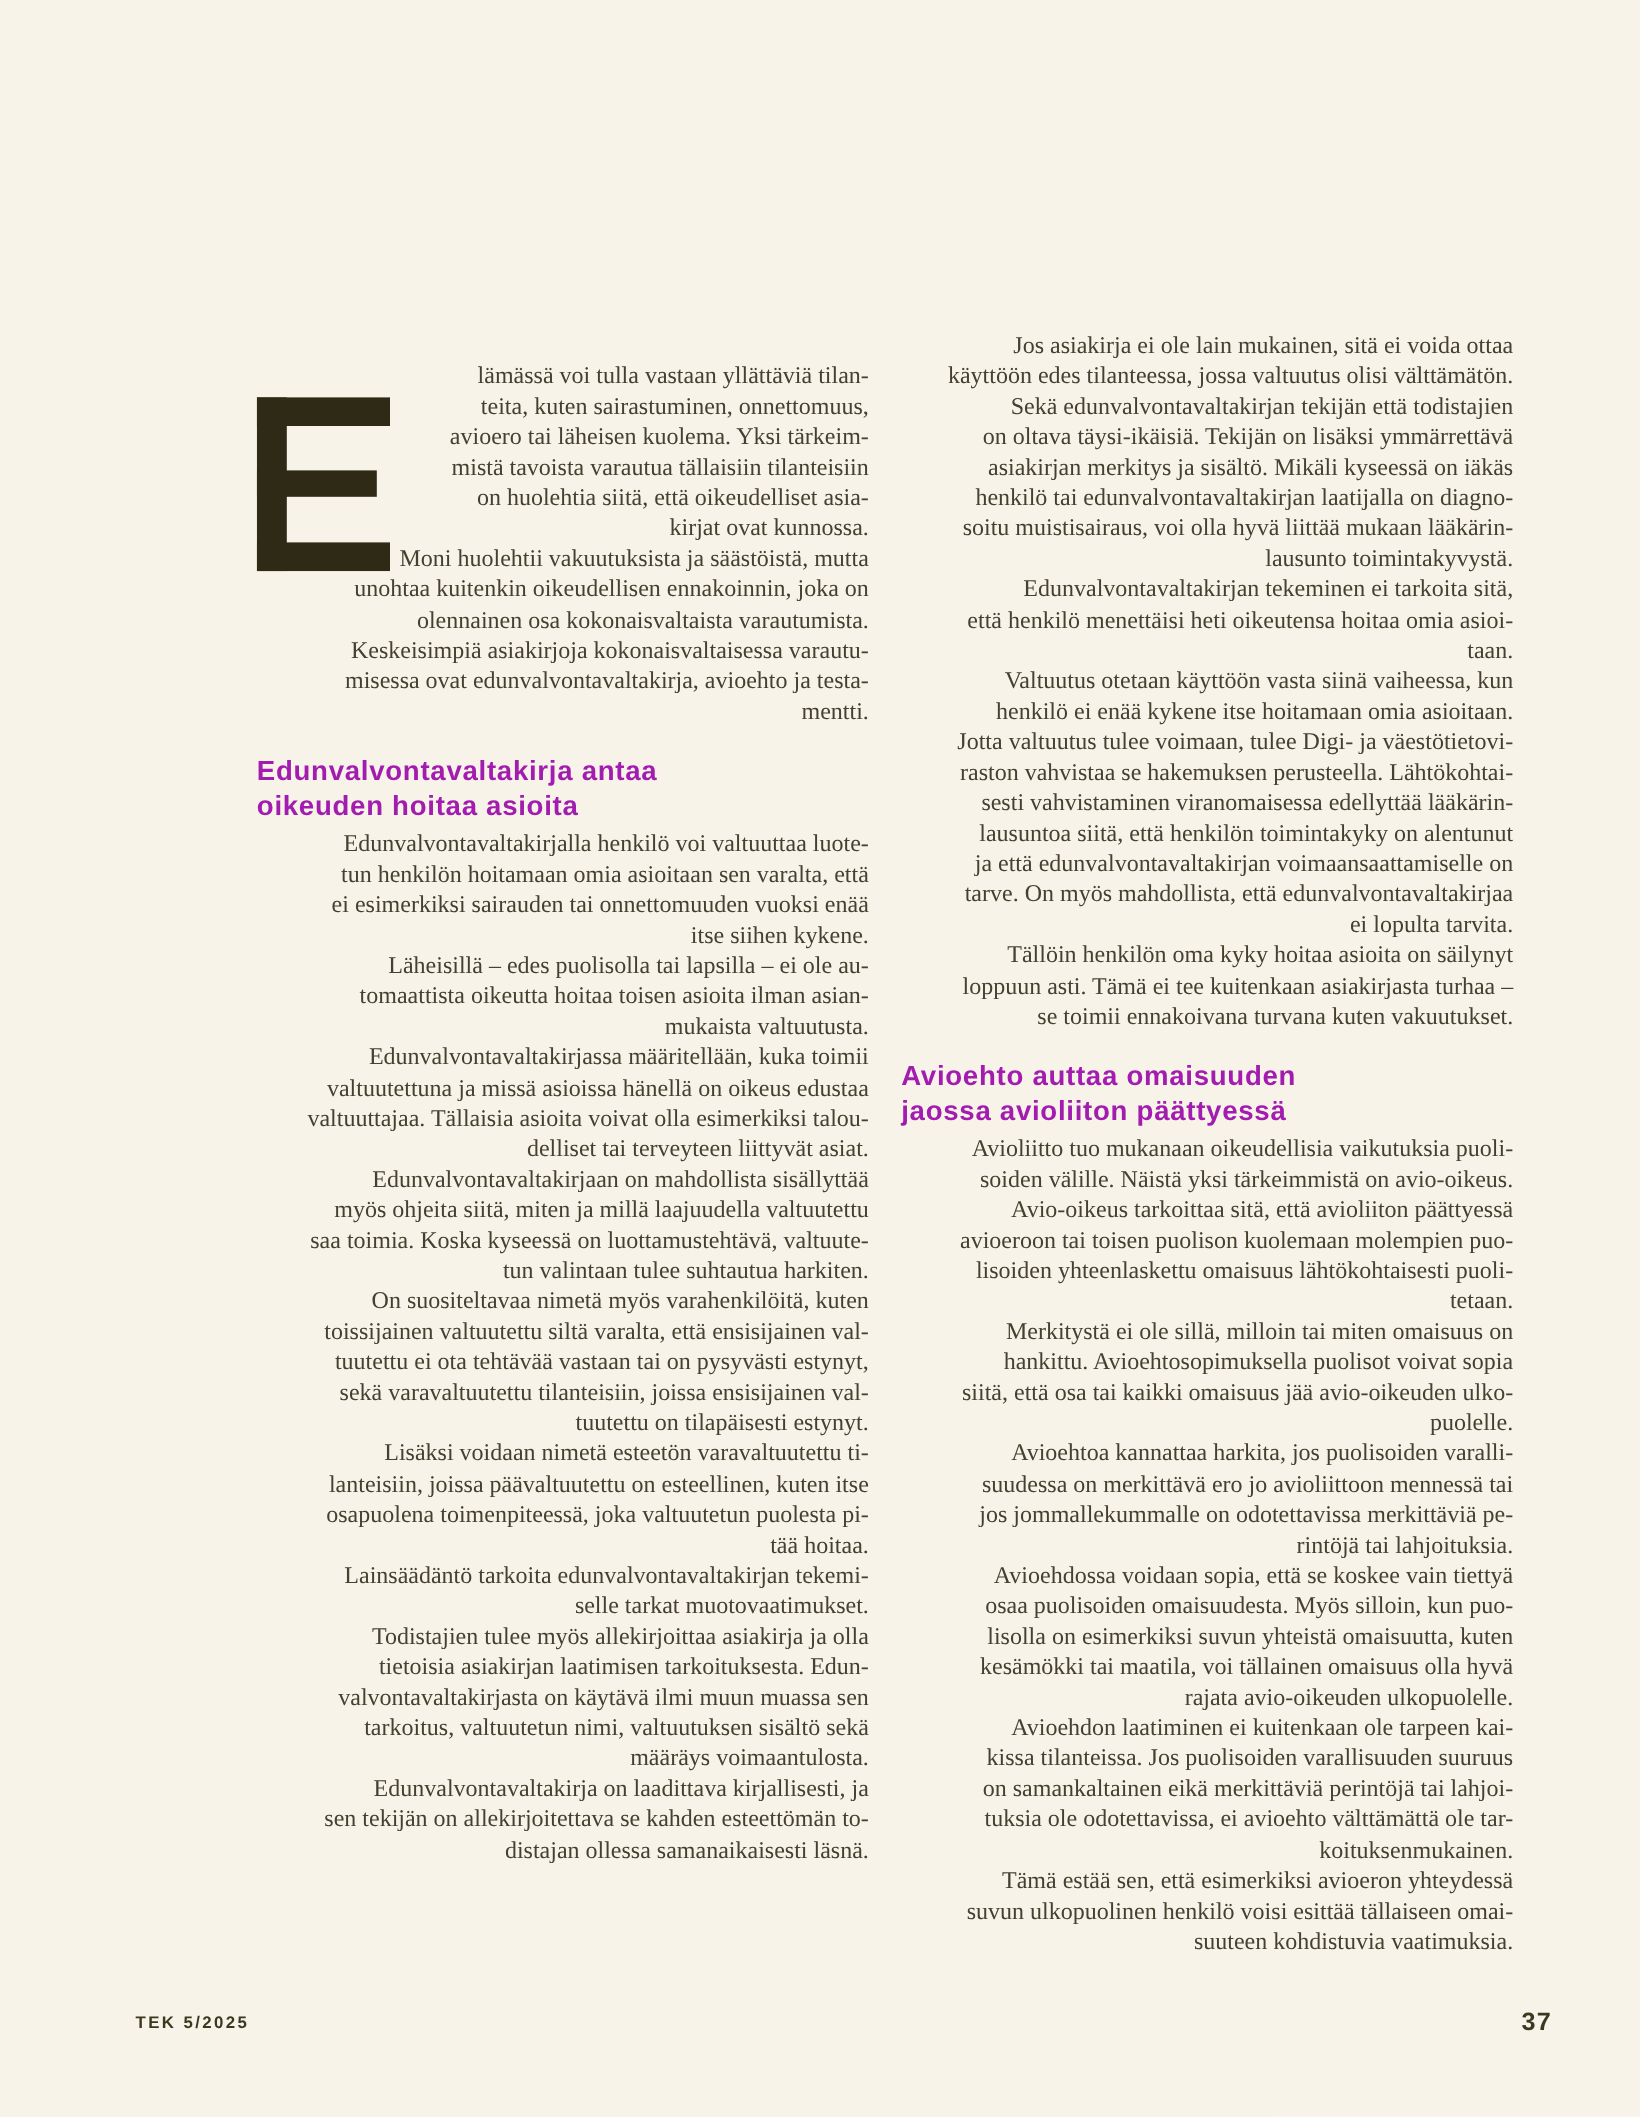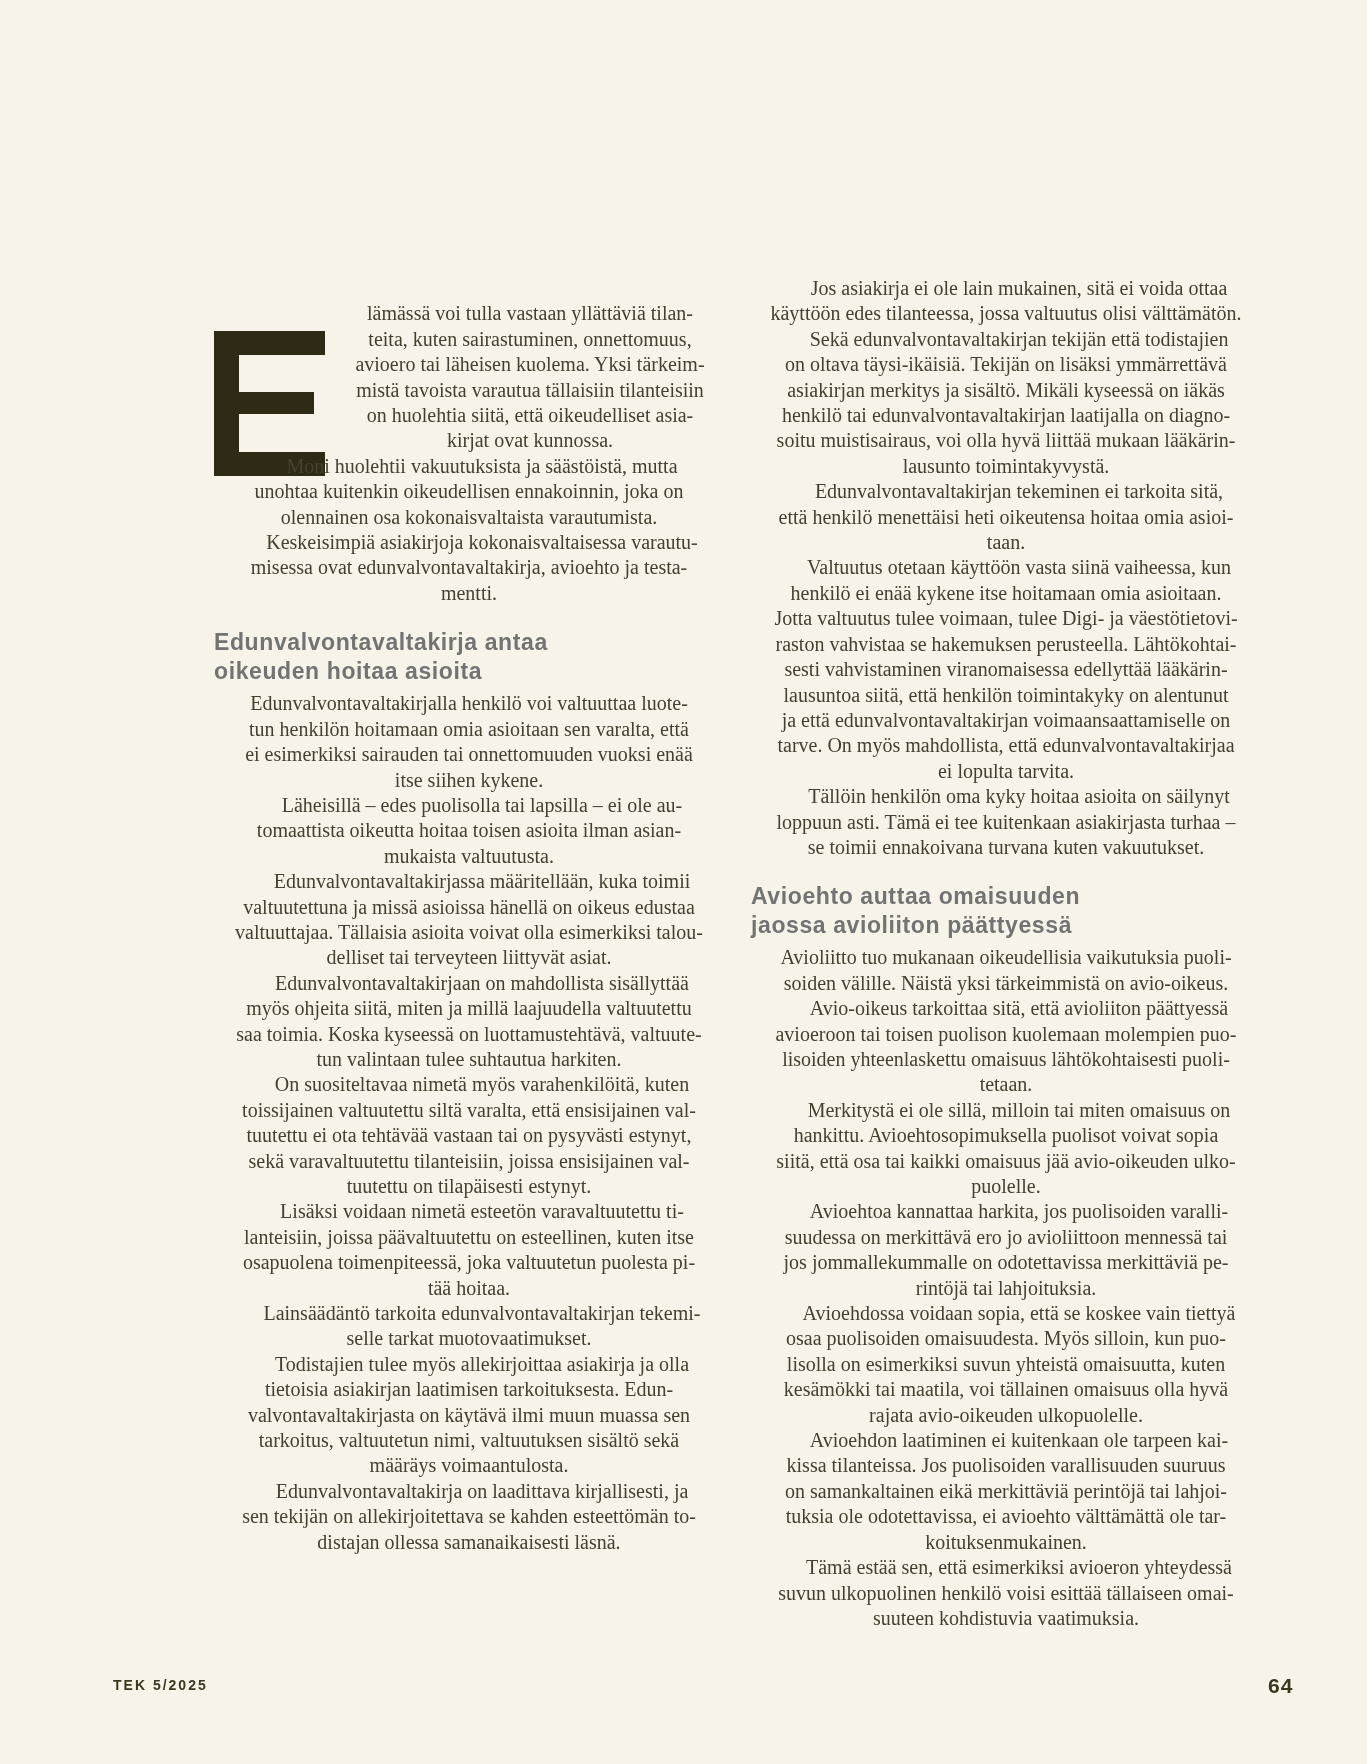--- a/index.html
+++ b/index.html
@@ -16,39 +16,39 @@
     left:214px;top:276px;
     display:flex;
     gap:27px;
   }
   .column{width:510px;}
   .para{
     margin:0;
     font-size:20px;
     line-height:25.4px;
     white-space:pre-line;
-    text-align:center;
+    text-align:right;
   }
   .para.indent{text-indent:26px;}
   .dropcap-para .dropcap{
     float:left;
     width:111px;height:145px;
     margin:4px 11px 0 0;
     color:#2e2a16;
   }
   .dropcap svg{display:block;width:111px;height:145px;}
   .sr{position:absolute;width:1px;height:1px;overflow:hidden;clip:rect(0 0 0 0);white-space:nowrap;}
   .heading{
     margin:22px 0 5px 0;
     font-family:"Liberation Sans", sans-serif;
     font-weight:bold;
     font-size:23px;
     line-height:29px;
     letter-spacing:0.6px;
-    color:#737373;
+    color:#a21caf;
     white-space:pre-line;
   }
   .footer-issue{
     position:absolute;
     left:113px;top:1677px;
     font-family:Liberation Sans, sans-serif;
     font-weight:bold;
     font-size:14px;
     letter-spacing:2px;
     color:#3b3820;
@@ -189,14 +189,14 @@
 koituksenmukainen.</p>
           <p class="para indent">Tämä estää sen, että esimerkiksi avioeron yhteydessä
 suvun ulkopuolinen henkilö voisi esittää tällaiseen omai-
 suuteen kohdistuvia vaatimuksia.</p>
         </div>
     </div>
 
   </div>
 
   <span class="footer-issue">TEK 5/2025</span>
-  <span class="footer-pagenum">64</span>
+  <span class="footer-pagenum">37</span>
 </div>
 
 </body></html>

